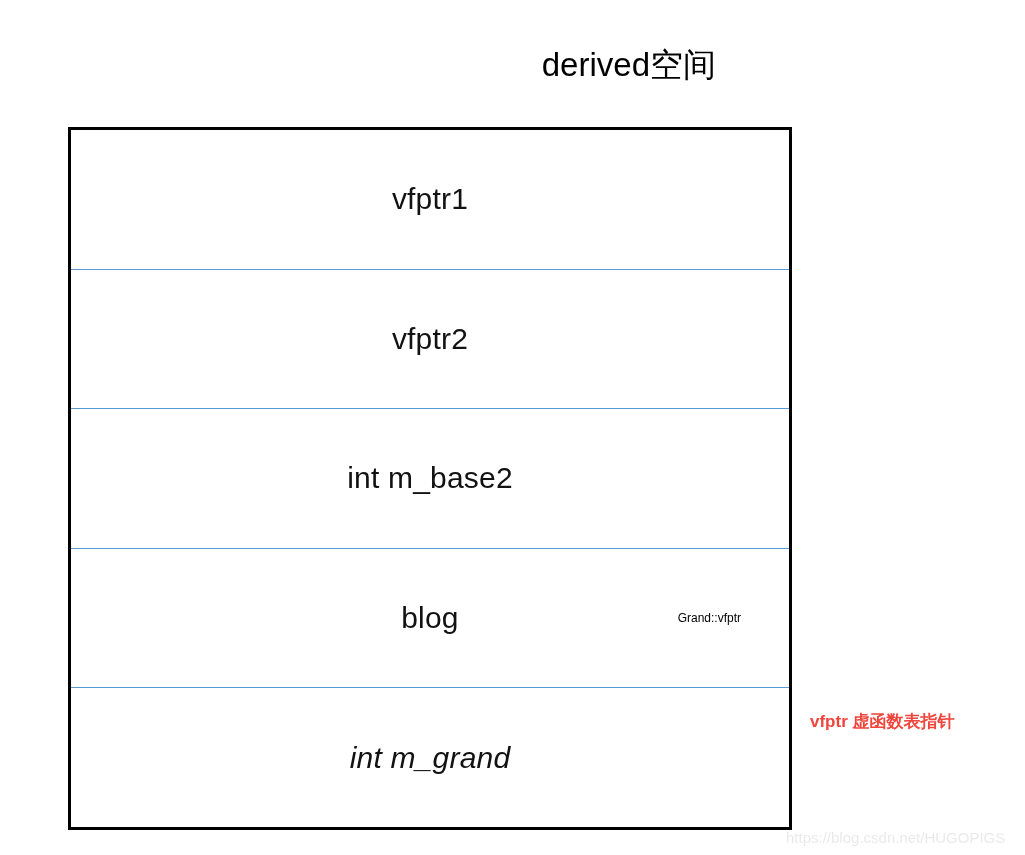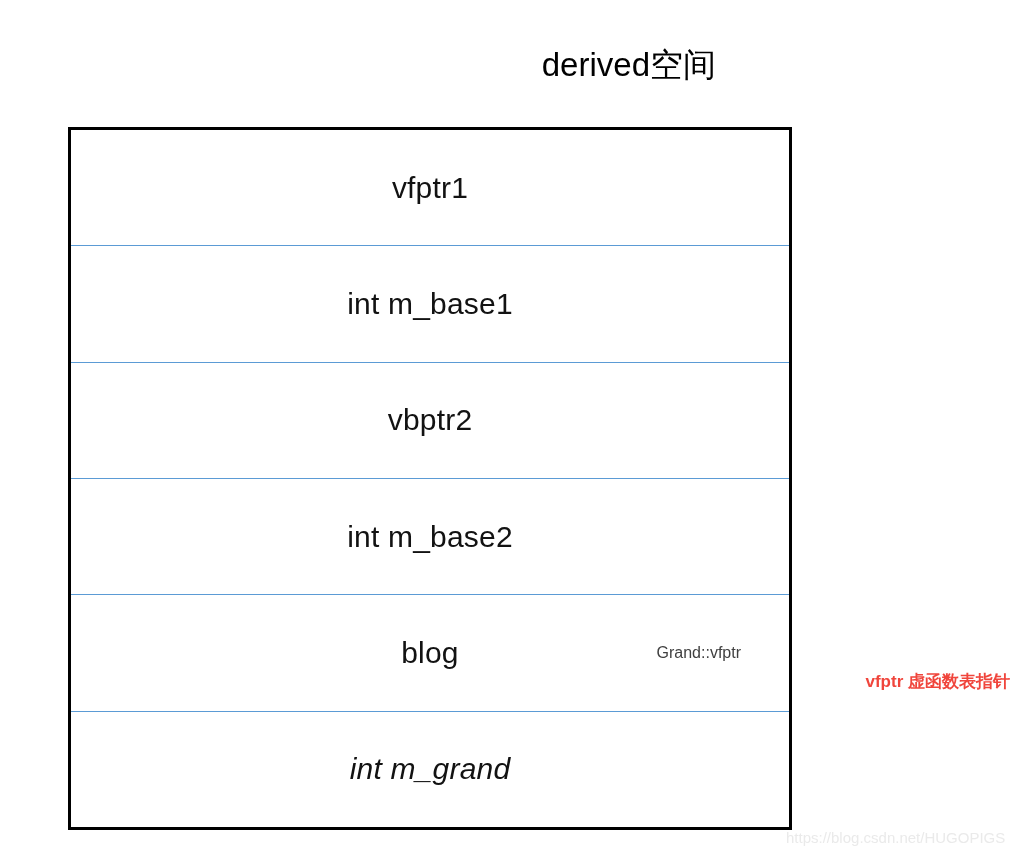--- a/index.html
+++ b/index.html
@@ -66,34 +66,33 @@
     color: #121212;
     white-space: nowrap;
     letter-spacing: 0.2px;
   }
 
   .row-note {
     position: absolute;
     right: 48px;
     top: 50%;
     transform: translateY(-50%);
-    font-size: 16px;
+    font-size: 12px;
     line-height: 20px;
     font-weight: 400;
-    color: #404040;
+    color: #000000;
     white-space: nowrap;
   }
 
   
   #legend {
     position: absolute;
     left: 810px;
-    top: 672px;
+    top: 712px;
     width: 200px;
-    text-align: right;
   }
   .legend-item {
     font-size: 17px;
     line-height: 20px;
     font-weight: bold;
     color: #f0453c;
     white-space: nowrap;
     margin-bottom: 33px;
   }
   .legend-item:last-child { margin-bottom: 0; }
@@ -115,28 +114,25 @@
 
 <div id="diagram-title">derived空间</div>
 
 <div id="memory-layout-box">
 
   <div class="layout-row">
     <span class="row-label">vfptr1</span>
   </div>
 
 
+
   <div class="layout-row">
-    <span class="row-label">int m_base1</span>
+    <span class="row-label">vfptr2</span>
   </div>
 
-
-  <div class="layout-row">
-    <span class="row-label">vbptr2</span>
-  </div>
 
   <div class="layout-row">
     <span class="row-label">int m_base2</span>
   </div>
 
 
   <div class="layout-row">
     <span class="row-label">blog</span>
     <span class="row-note">Grand::vfptr</span>
   </div>

